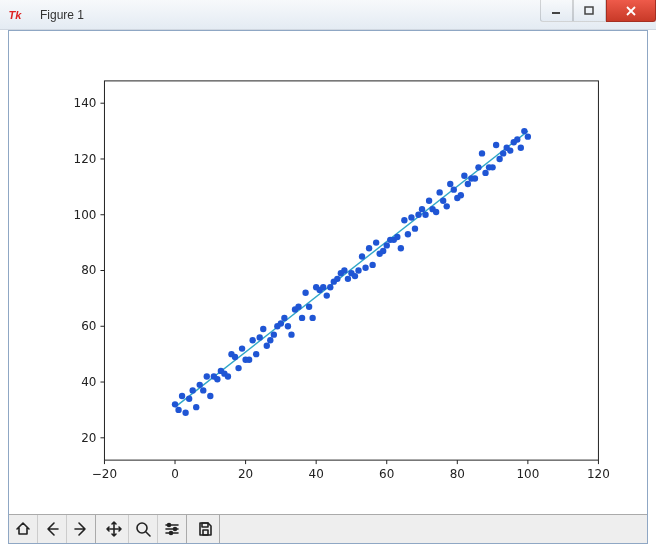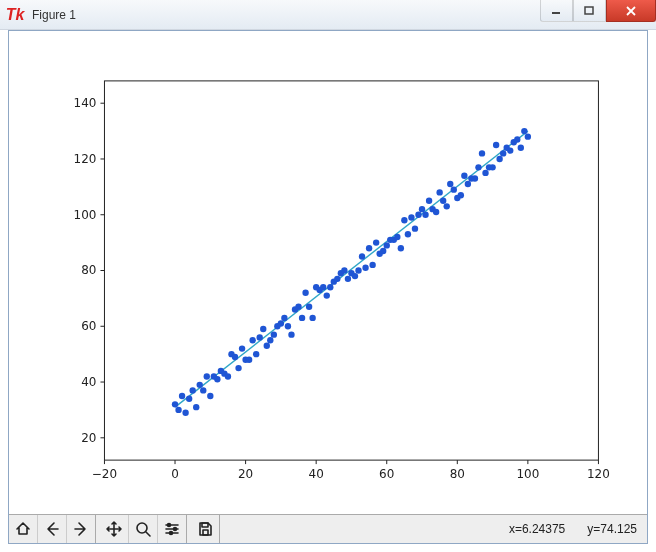--- a/index.html
+++ b/index.html
@@ -17,23 +17,23 @@
     height: 29px;
     background: linear-gradient(#f7f9fb, #e4ebf3);
     border-bottom: 1px solid #d0d7e0;
     display: flex;
     align-items: center;
     padding-left: 8px;
     position: relative;
   }
   .titlebar .tk-icon {
     width: 14px; height: 14px;
-    margin-right: 10px;
+    margin-right: 18px;
     display: inline-flex; align-items: center; justify-content: center;
-    color: #d22; font-style: italic; font-weight: bold; font-size: 16px;
+    color: #d22; font-style: italic; font-weight: bold; font-size: 11px;
   }
   .titlebar .title-text { color: #333; }
   .win-buttons {
     position: absolute; right: 0; top: 0; height: 21px; display: flex;
   }
   .win-btn {
     width: 31px; height: 21px;
     display: flex; align-items: center; justify-content: center;
     border: 1px solid rgba(0,0,0,.15); border-top: none;
     background: linear-gradient(#f7f9fb,#e4ebf3);
@@ -310,18 +310,14 @@
       </div>
     <div class="tool-group" id="tg-save">
         <div class="tool-btn">
           <svg viewBox="0 0 18 18">
             <path d="M4 3h8l3 3v9H4z"></path>
             <rect x="6" y="3" width="6" height="4"></rect>
             <rect x="7" y="10" width="5" height="5"></rect>
           </svg>
         </div>
       </div>
-    <div class="status">
-      <span>x=6.24375</span>
-      <span>y=74.125</span>
-    </div>
   </div>
 </div>
 
 </body></html>

